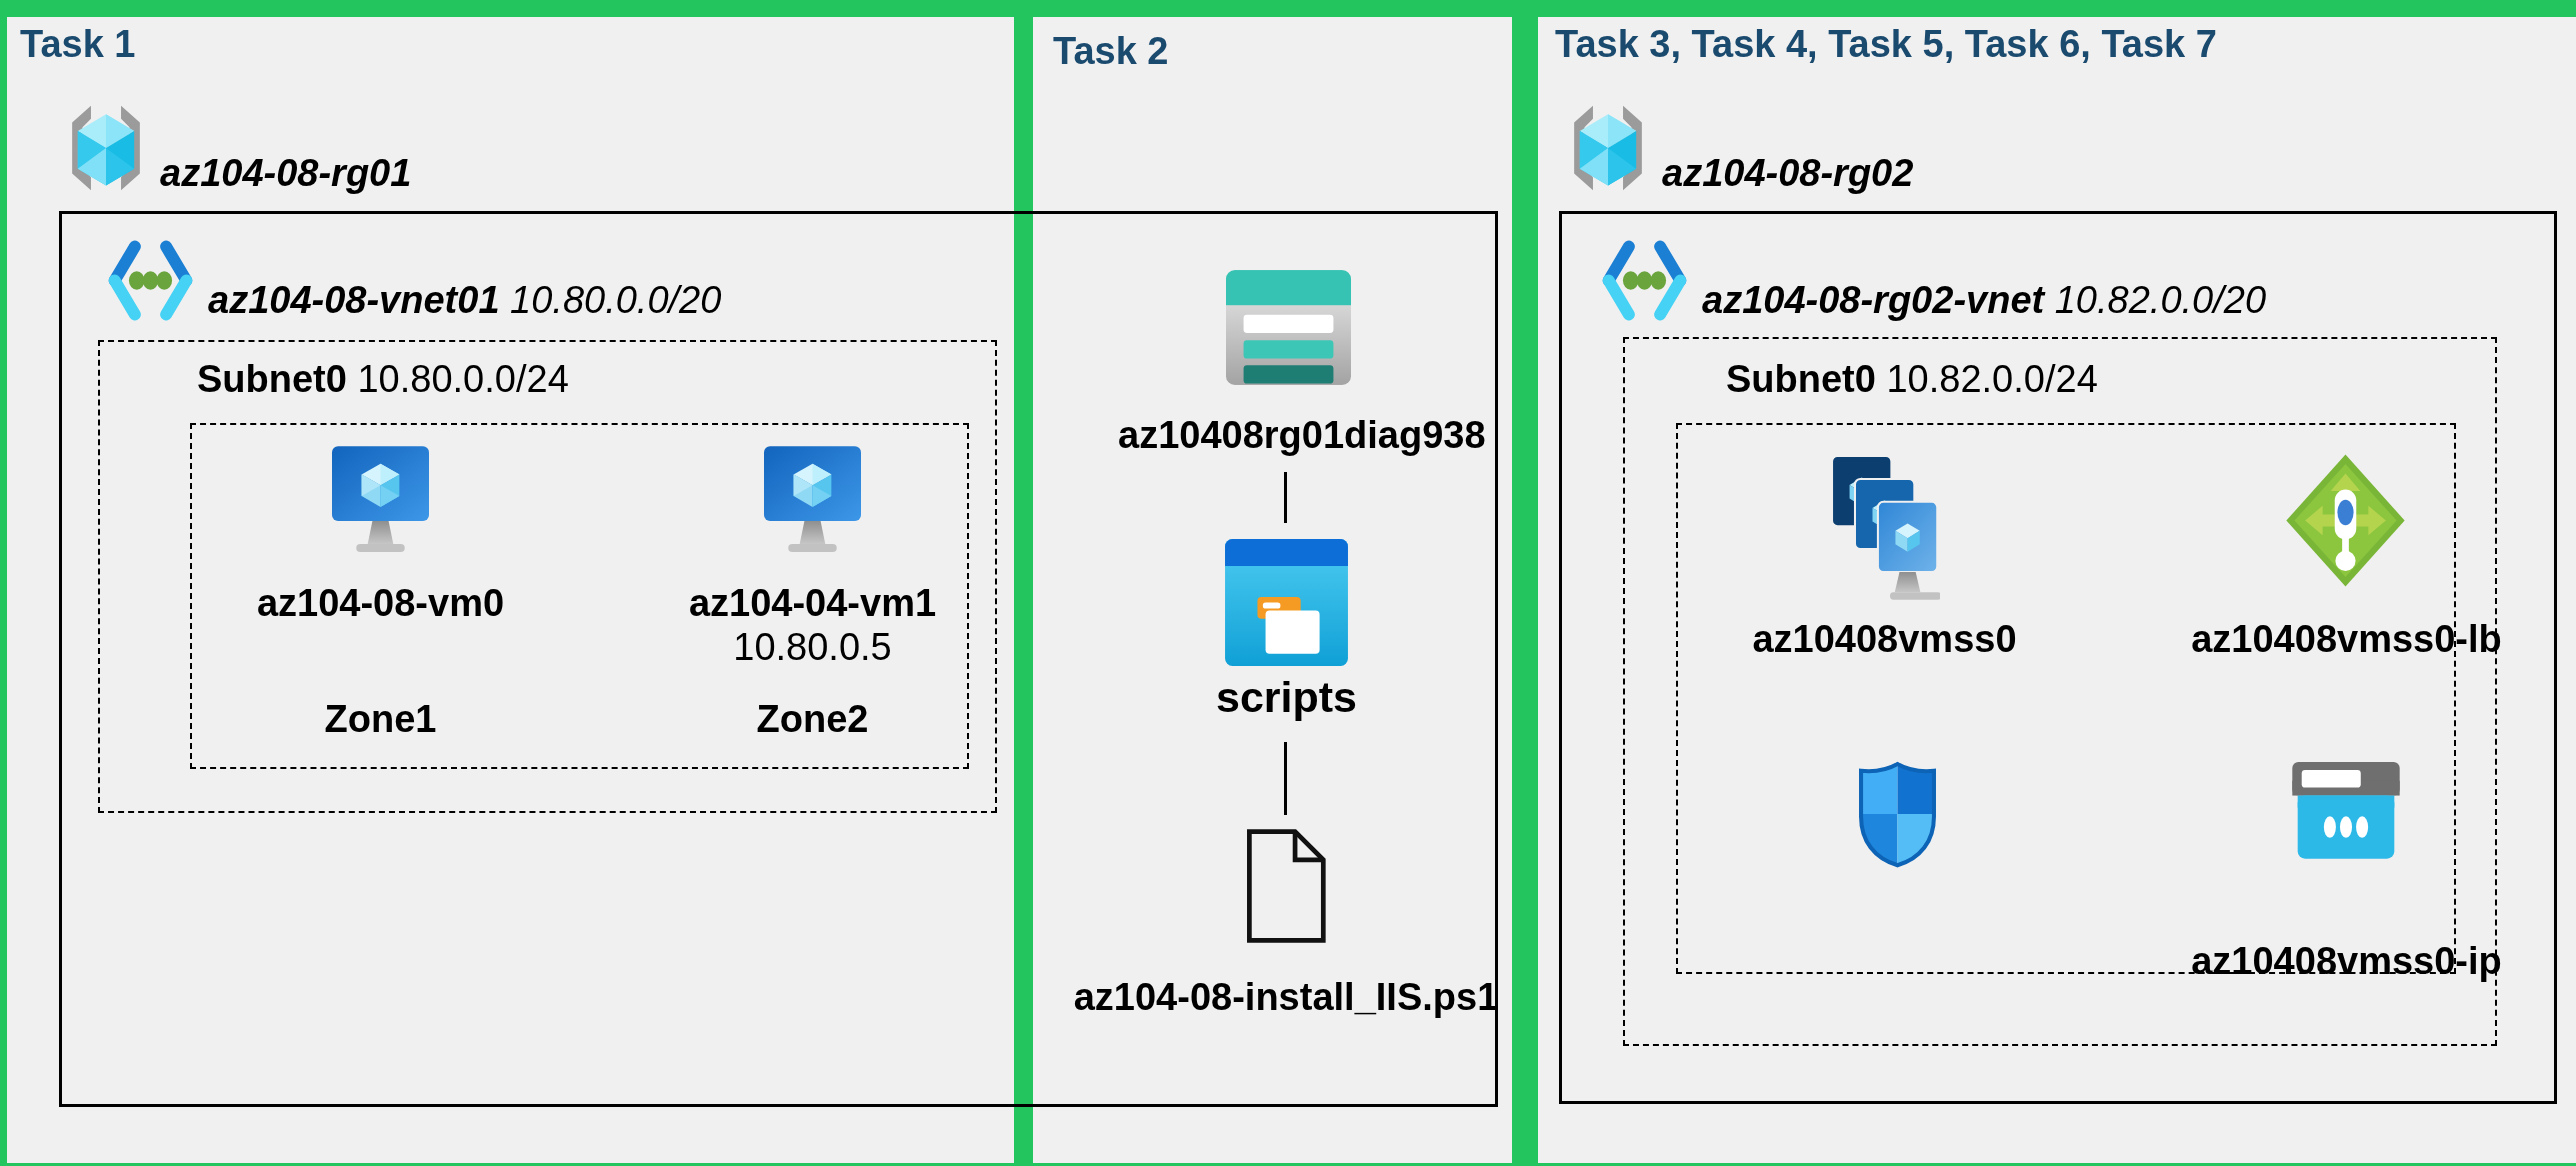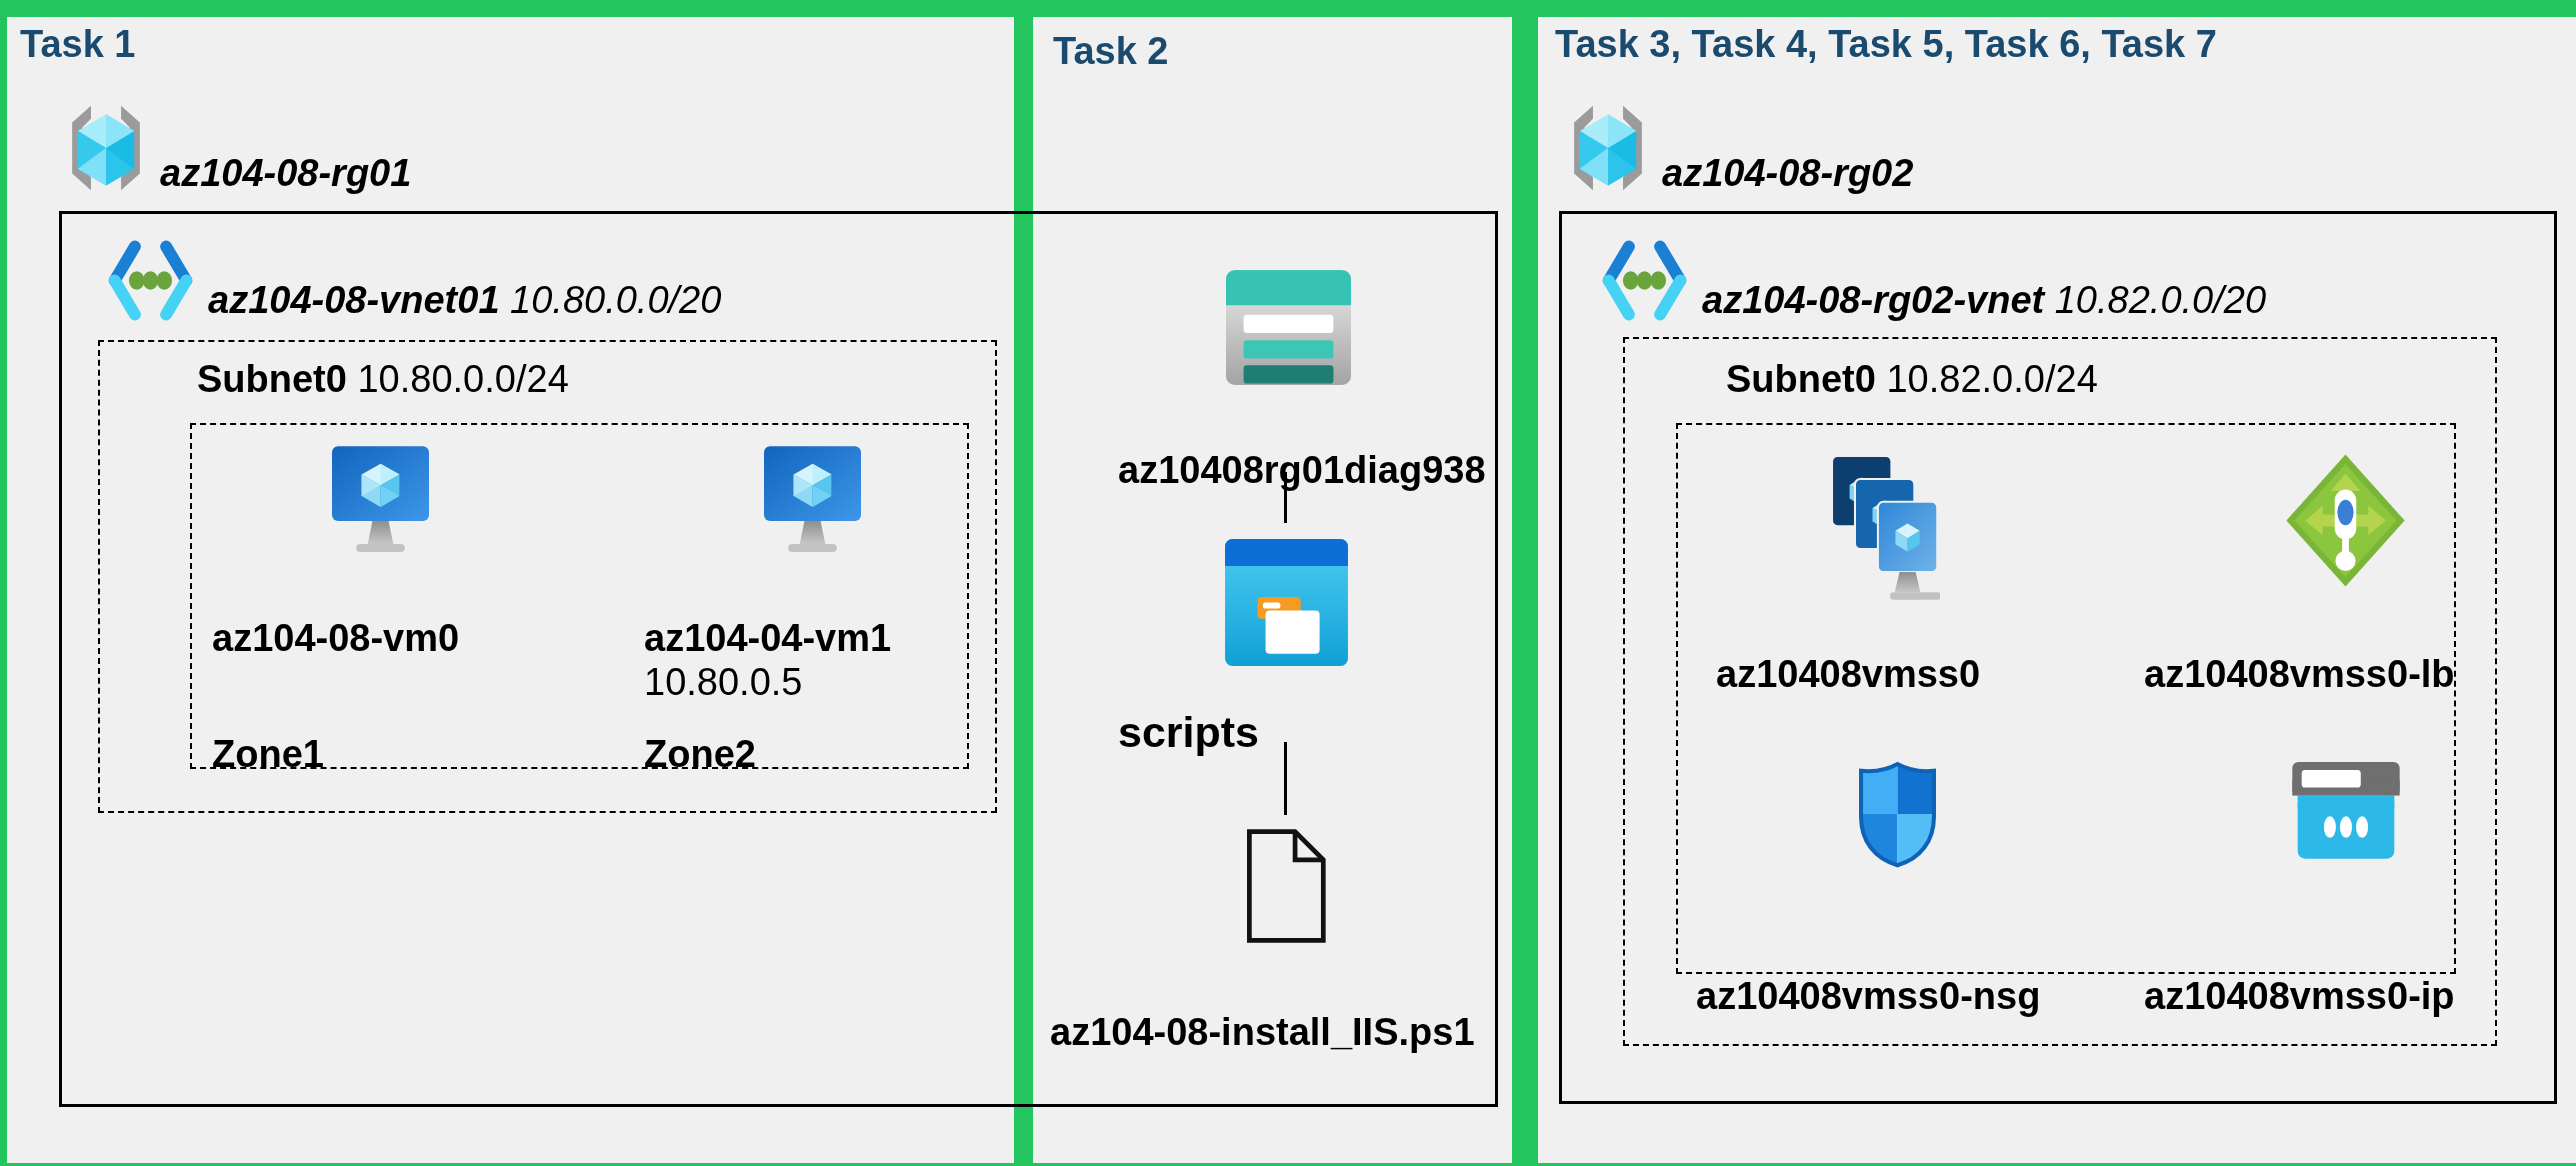--- a/index.html
+++ b/index.html
@@ -5,21 +5,21 @@
   html,body{margin:0;padding:0;background:#fff;}
   .canvas{position:relative;width:2576px;height:1166px;background:#22c55e;overflow:hidden;
           font-family:"Liberation Sans",sans-serif;color:#000;}
   .panel{position:absolute;top:17px;height:1146px;background:#f0f0f0;}
   .task-title{position:absolute;font-size:38px;font-weight:bold;color:#1b4a6f;white-space:nowrap;}
   .flexrow{position:absolute;display:flex;align-items:flex-end;gap:7px;font-style:italic;}
   .res-label{font-size:38px;font-weight:bold;white-space:nowrap;}
   .res-label .cidr{font-weight:normal;}
   .solid-box{position:absolute;border:3.4px solid #000;}
   .dashed-box{position:absolute;border:2.7px dashed #000;}
-  .center-label{position:absolute;text-align:left;font-size:38px;font-weight:bold;line-height:47px;white-space:nowrap;margin-top:35px;}
+  .center-label{position:absolute;text-align:center;font-size:38px;font-weight:bold;line-height:47px;white-space:nowrap;}
   .center-label.normal{font-weight:normal;}
   .center-label.big{font-size:43px;}
   .sub-label{position:absolute;font-size:38px;white-space:nowrap;}
   .sub-label b{font-weight:bold;text-align:center;}
   .vline{position:absolute;width:2.7px;background:#000;}
   svg{display:block;}
 </style>
 </head>
 <body>
 
@@ -278,17 +278,16 @@
       <rect x="0" y="28" width="160" height="22" fill="#6f6f6f"></rect>
       <rect x="14" y="12" width="88" height="26" rx="5" fill="#ffffff"></rect>
       <rect x="8" y="50" width="144" height="94" rx="11" fill="#2cb9e8"></rect>
       <rect x="8" y="50" width="144" height="18" fill="#2cb9e8"></rect>
       <ellipse cx="56" cy="97" rx="9" ry="16" fill="#ffffff"></ellipse>
       <ellipse cx="80" cy="97" rx="9" ry="16" fill="#ffffff"></ellipse>
       <ellipse cx="104" cy="97" rx="9" ry="16" fill="#ffffff"></ellipse>
     </svg>
   </div>
 
-  <div class="center-label" style="left:1696px;top:938px;width:405px;">az10408vmss0-nsg</div>
   <div class="center-label" style="left:2144px;top:938px;width:405px;">az10408vmss0-ip</div>
 
 </div>
 
 
 </body></html>

